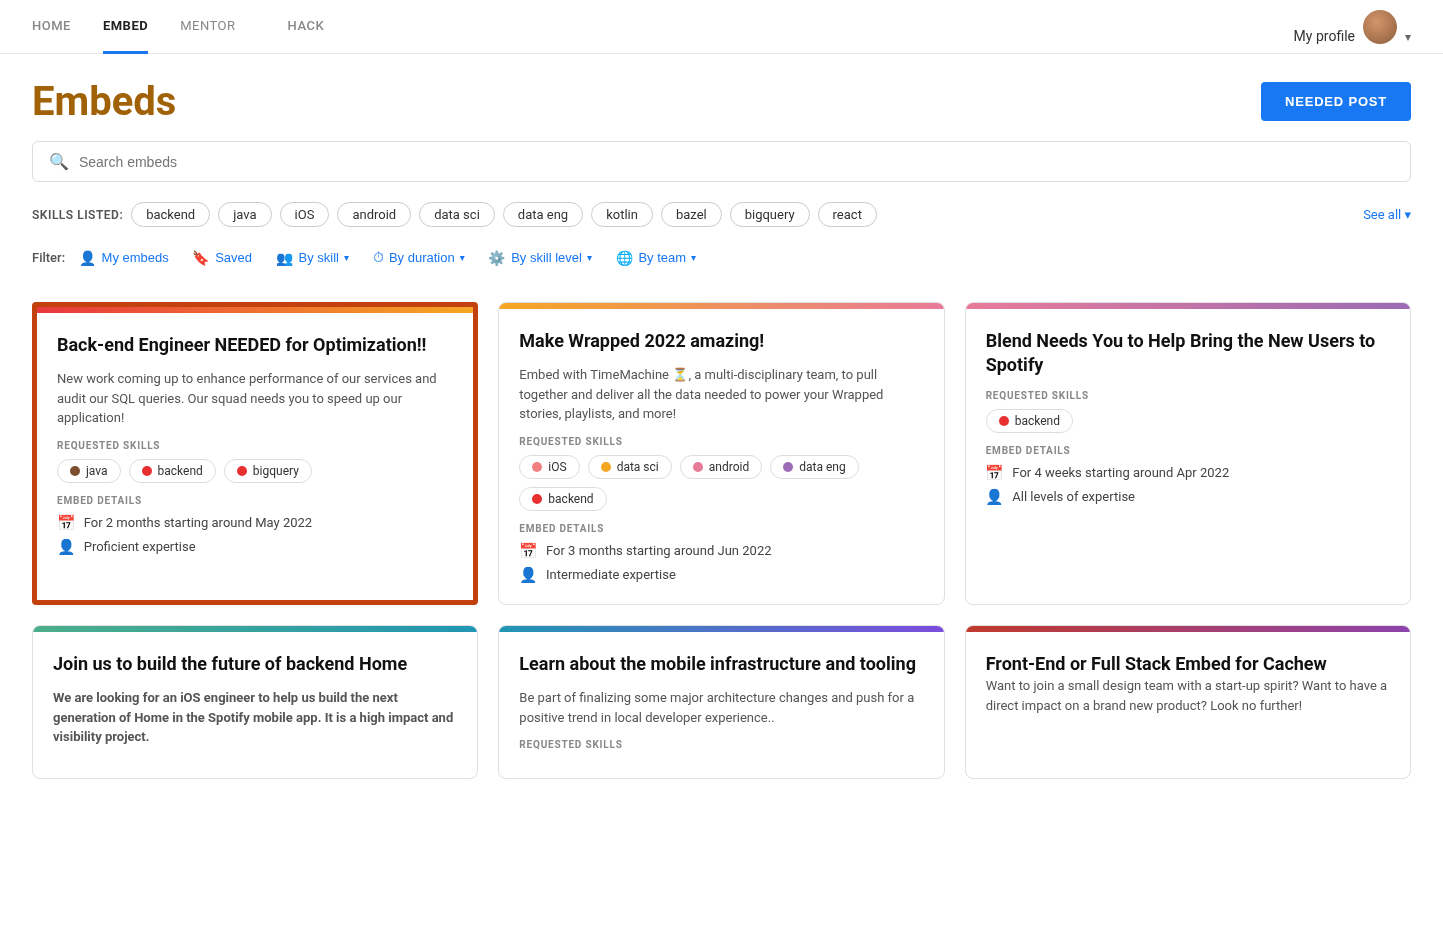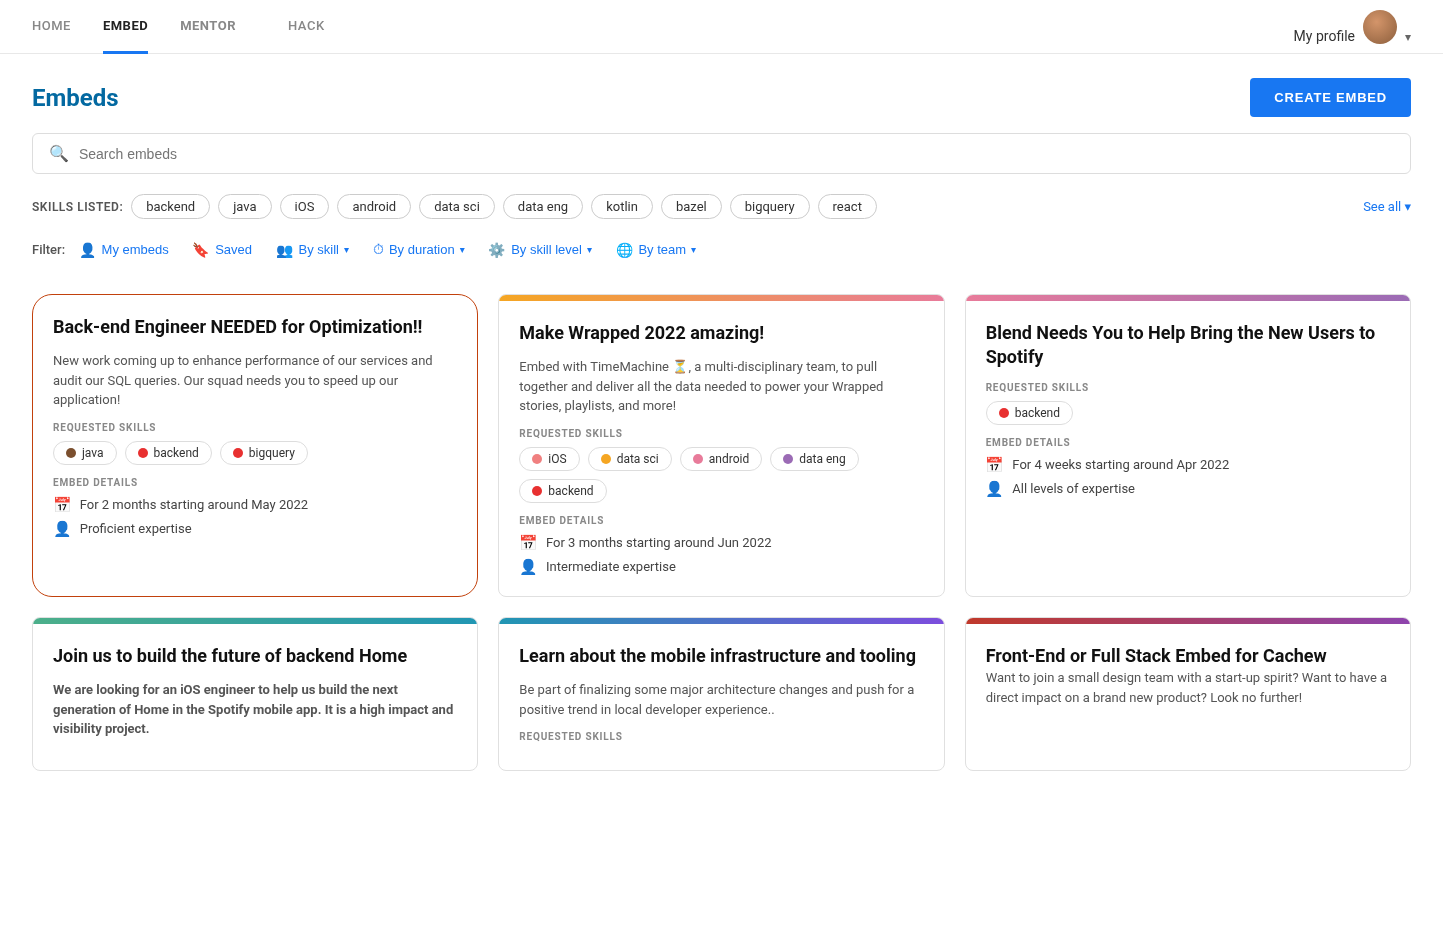--- a/index.html
+++ b/index.html
@@ -5,33 +5,33 @@
     * { box-sizing: border-box; margin: 0; padding: 0; }
     body { font-family: -apple-system, BlinkMacSystemFont, 'Segoe UI', Roboto, sans-serif; background: #fff; color: #222; font-size: 14px; }
   </style>
 </head>
 <body>
 
 <nav style="display:flex;align-items:center;padding:0 32px;border-bottom:1px solid #e8e8e8;height:54px;">
   <div style="display:flex;gap:32px;flex:1;height:100%;align-items:center;">
     <a href="#" style="text-decoration:none;color:#888;font-size:13px;font-weight:500;letter-spacing:0.5px;padding:18px 0;border-bottom:3px solid transparent;display:flex;align-items:center;">HOME</a>
     <a href="#" style="text-decoration:none;color:#222;font-size:13px;font-weight:700;letter-spacing:0.5px;padding:18px 0;border-bottom:3px solid #1877f2;display:flex;align-items:center;">EMBED</a>
-    <a href="#" style="text-decoration:none;color:#888;font-size:13px;font-weight:700;letter-spacing:0.5px;padding:18px 0;border-bottom:3px solid transparent;display:flex;align-items:center;">MENTOR</a>
+    <a href="#" style="text-decoration:none;color:#888;font-size:13px;font-weight:400;letter-spacing:0.5px;padding:18px 0;border-bottom:3px solid transparent;display:flex;align-items:center;">MENTOR</a>
     <a href="#" style="text-decoration:none;color:#888;font-size:13px;font-weight:500;letter-spacing:0.5px;padding:18px 0;border-bottom:3px solid transparent;display:flex;align-items:center;margin-left:20px;">HACK</a>
   </div>
   <div style="display:flex;align-items:flex-end;gap:8px;cursor:pointer;">
     <span style="font-size:14px;color:#333;">My profile</span>
     <div style="width:34px;height:34px;border-radius:50%;background:radial-gradient(circle at 40% 35%,#d4956a,#8b5e3c);overflow:hidden;"></div>
     <span style="font-size:12px;color:#666;">▾</span>
   </div>
 </nav>
 
 <div style="display:flex;align-items:center;justify-content:space-between;padding:24px 32px 16px;">
-  <h1 style="font-size:24px;font-weight:700;color:#0369a1;">Embeds</h1>
-  <button style="background:#1877f2;color:#fff;border:none;padding:12px 24px;font-size:13px;font-weight:700;letter-spacing:0.8px;cursor:pointer;border-radius:4px;">CREATE EMBED</button>
+  <h1 style="font-size:40px;font-weight:700;color:#a16207;">Embeds</h1>
+  <button style="background:#1877f2;color:#fff;border:none;padding:12px 24px;font-size:13px;font-weight:700;letter-spacing:0.8px;cursor:pointer;border-radius:4px;">NEEDED POST</button>
 </div>
 
 <div style="margin:0 32px 12px;border:1px solid #ddd;border-radius:6px;display:flex;align-items:center;padding:10px 16px;gap:10px;">
   <span style="color:#aaa;font-size:16px;">🔍</span>
   <input type="text" style="border: none; outline: none; width: 100%; font-size: 14px; color: rgb(170, 170, 170);" placeholder="Search embeds">
 </div>
 
 <div style="display:flex;align-items:center;gap:8px;padding:8px 32px 12px;flex-wrap:wrap;">
   <span style="font-size:12px;font-weight:600;color:#555;letter-spacing:0.5px;white-space:nowrap;">SKILLS LISTED:</span>
   <span style="border:1px solid #ccc;border-radius:20px;padding:4px 14px;font-size:13px;color:#333;cursor:pointer;">backend</span>
@@ -74,21 +74,21 @@
   </button>
   <button style="display:flex;align-items:center;gap:5px;padding:6px 10px;border:none;background:none;cursor:pointer;font-size:13px;color:#1877f2;font-weight:500;">
     <span style="font-size:14px;">🌐</span>
     <span>By team</span>
     <span style="font-size:10px;">▾</span>
   </button>
 </div>
 
 <div style="display:grid;grid-template-columns:repeat(3,1fr);gap:20px;padding:16px 32px 32px;">
 
-  <div style="border:1px solid #c2410c;border-radius:20px;overflow:hidden;background:#fff;display:flex;">
+  <div style="border:5px solid #c2410c;border-radius:4px;overflow:hidden;background:#fff;display:flex;flex-direction:column;">
     <div style="height:6px;background:linear-gradient(to right,#e8383d,#f5a623);"></div>
     <div style="padding:20px;display:flex;flex-direction:column;gap:12px;">
       <h2 style="font-size:18px;font-weight:700;color:#111;line-height:1.35;">Back-end Engineer NEEDED for Optimization!!</h2>
       <p style="font-size:13px;color:#555;line-height:1.5;">New work coming up to enhance performance of our services and audit our SQL queries. Our squad needs you to speed up our application!</p>
       <div>
         <div style="font-size:10px;font-weight:700;color:#888;letter-spacing:0.8px;text-transform:uppercase;margin-bottom:8px;">REQUESTED SKILLS</div>
         <div style="display:flex;flex-wrap:wrap;gap:8px;">
           <span style="display:flex;align-items:center;gap:6px;border:1px solid #ddd;border-radius:20px;padding:4px 12px;font-size:12px;color:#333;"><span style="width:10px;height:10px;border-radius:50%;background:#7b4f2e;display:inline-block;"></span>java</span>
           <span style="display:flex;align-items:center;gap:6px;border:1px solid #ddd;border-radius:20px;padding:4px 12px;font-size:12px;color:#333;"><span style="width:10px;height:10px;border-radius:50%;background:#e83030;display:inline-block;"></span>backend</span>
           <span style="display:flex;align-items:center;gap:6px;border:1px solid #ddd;border-radius:20px;padding:4px 12px;font-size:12px;color:#333;"><span style="width:10px;height:10px;border-radius:50%;background:#e83030;display:inline-block;"></span>bigquery</span>

